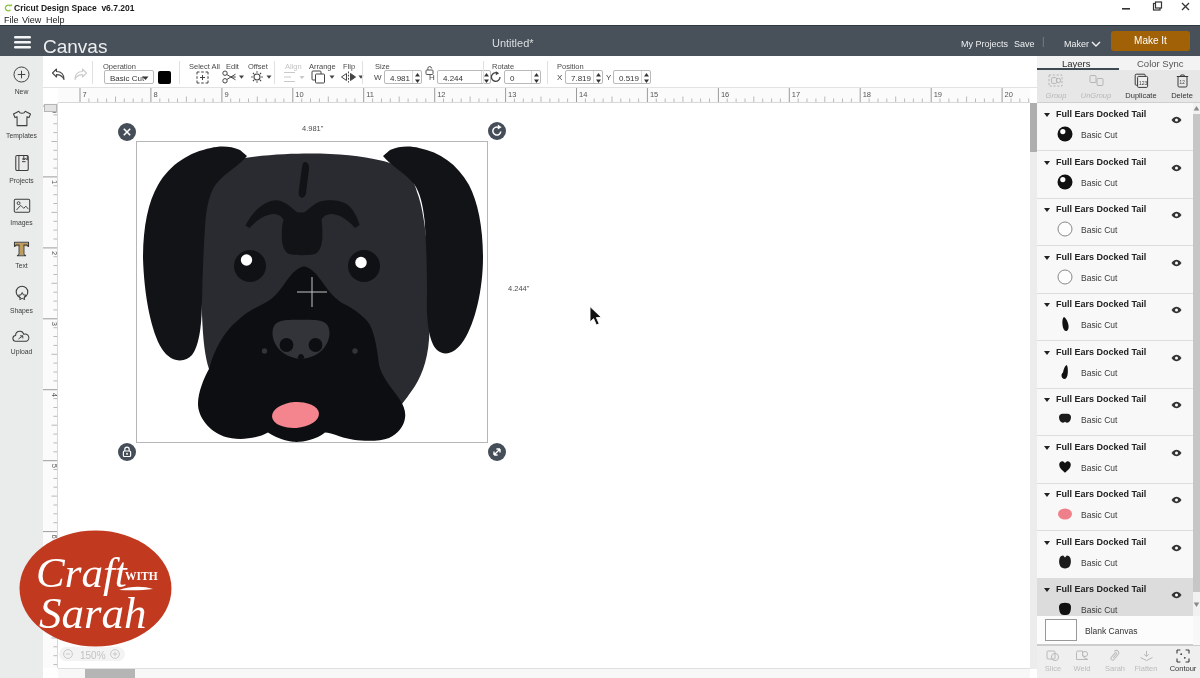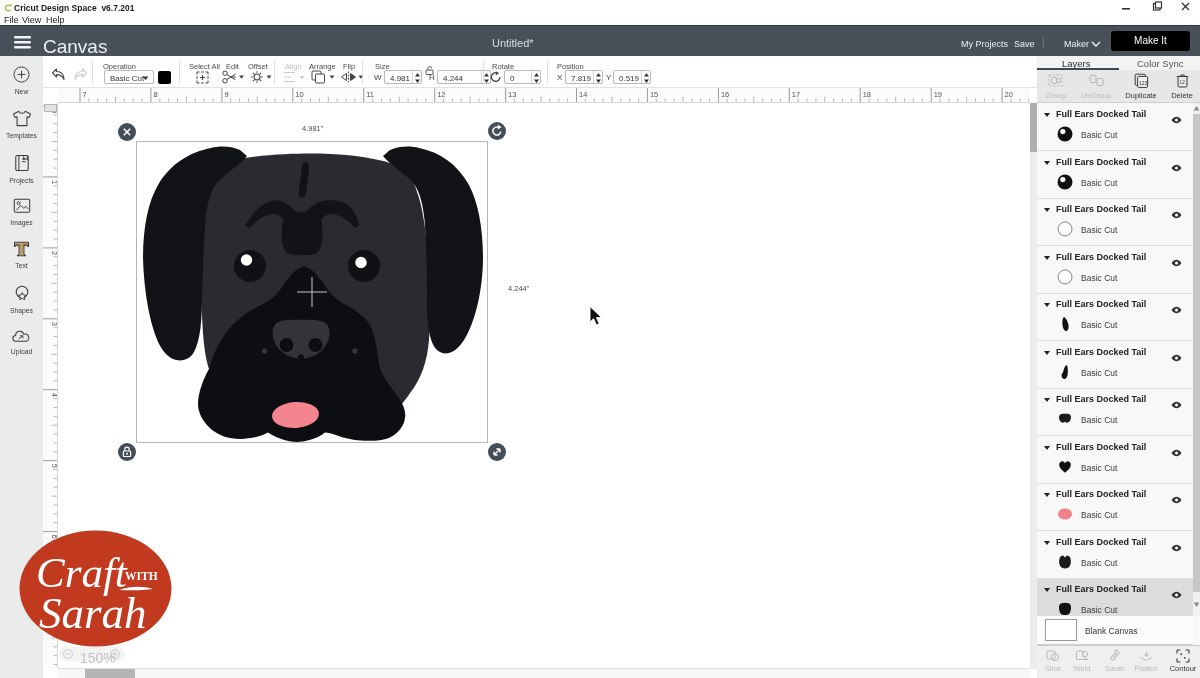--- a/index.html
+++ b/index.html
@@ -90,21 +90,21 @@
 </svg>
 <div class="abs" style="left:43px;top:36px;font-size:19px;color:#eceeef">Canvas</div>
 <div class="abs" style="left:492px;top:37px;font-size:11px;color:#dcdfe1">Untitled*</div>
 <div class="abs" style="left:961px;top:38.5px;font-size:9px;color:#eef0f1">My Projects</div>
 <div class="abs" style="left:1014px;top:38.5px;font-size:9px;color:#eef0f1">Save</div>
 <div class="abs" style="left:1042px;top:36px;font-size:10px;color:#79828c">|</div>
 <div class="abs" style="left:1064px;top:38.5px;font-size:9px;color:#eef0f1">Maker</div>
 <svg class="abs" style="left:1091px;top:41px" width="10" height="6" viewBox="0 0 10 6">
  <path d="M1 1 L5 5 L9 1" fill="none" stroke="#eef0f1" stroke-width="1.4"></path>
 </svg>
-<div class="abs" style="left:1111px;top:31px;width:79px;height:20px;background:#000000;border-radius:3px;text-align:center;line-height:20px;font-size:10px;color:#fff">Make It</div>
+<div class="abs" style="left:1111px;top:31px;width:79px;height:20px;background:#a16207;border-radius:3px;text-align:center;line-height:20px;font-size:10px;color:#fff">Make It</div>
 
 <div class="abs" id="toolbar"></div>
 <svg class="abs" style="left:51px;top:68px" width="37" height="13" viewBox="0 0 37 13">
  <path d="M5.5 1 L1.5 5 L5.5 9 L5.5 6.6 C9 6.6 11.5 8 13 11.5 C13 7 10.5 3.6 5.5 3.5 Z" fill="none" stroke="#4a4a4a" stroke-width="1.1" stroke-linejoin="round"></path>
  <path d="M31.5 1 L35.5 5 L31.5 9 L31.5 6.6 C28 6.6 25.5 8 24 11.5 C24 7 26.5 3.6 31.5 3.5 Z" fill="none" stroke="#cccccc" stroke-width="1.1" stroke-linejoin="round"></path>
 </svg>
 <div class="tsep abs" style="left:92px"></div>
 <div class="tlabel abs" style="left:103px">Operation</div>
 <div class="tinput abs" style="left:104px;width:50px">
   <span class="val">Basic Cut</span>
@@ -543,21 +543,21 @@
   <path d="M100 60 C 112 56 124 56 134 59 C 124 60.5 112 60.5 100 60 Z" fill="#fff"></path>
   <text x="20" y="98" font-size="45">Sarah</text>
  </g>
 </svg>
 
 <div class="abs" id="zoompill"></div>
 <svg class="abs" style="left:63px;top:649px" width="10" height="10" viewBox="0 0 10 10">
       <circle cx="5" cy="5" r="4.4" fill="none" stroke="#c9c9c9" stroke-width="1"></circle>
       <path d="M2.8 5 H7.2" stroke="#c9c9c9" stroke-width="1"></path>
     </svg>
-<div class="abs" style="left:80px;top:650px;font-size:14px;color:#c2c2c2">150%</div>
+<div class="abs" style="left:80px;top:650px;font-size:10px;color:#c2c2c2">150%</div>
 <svg class="abs" style="left:110px;top:649px" width="10" height="10" viewBox="0 0 10 10">
       <circle cx="5" cy="5" r="4.4" fill="none" stroke="#c9c9c9" stroke-width="1"></circle>
       <path d="M2.8 5 H7.2 M5 2.8 V7.2" stroke="#c9c9c9" stroke-width="1"></path>
     </svg>
 
 <div class="abs" id="cvsbar"></div>
 <div class="abs" id="cvsbarthumb"></div>
 <div class="abs" id="chsbar"></div>
 <div class="abs" id="chsbarthumb"></div>
 

